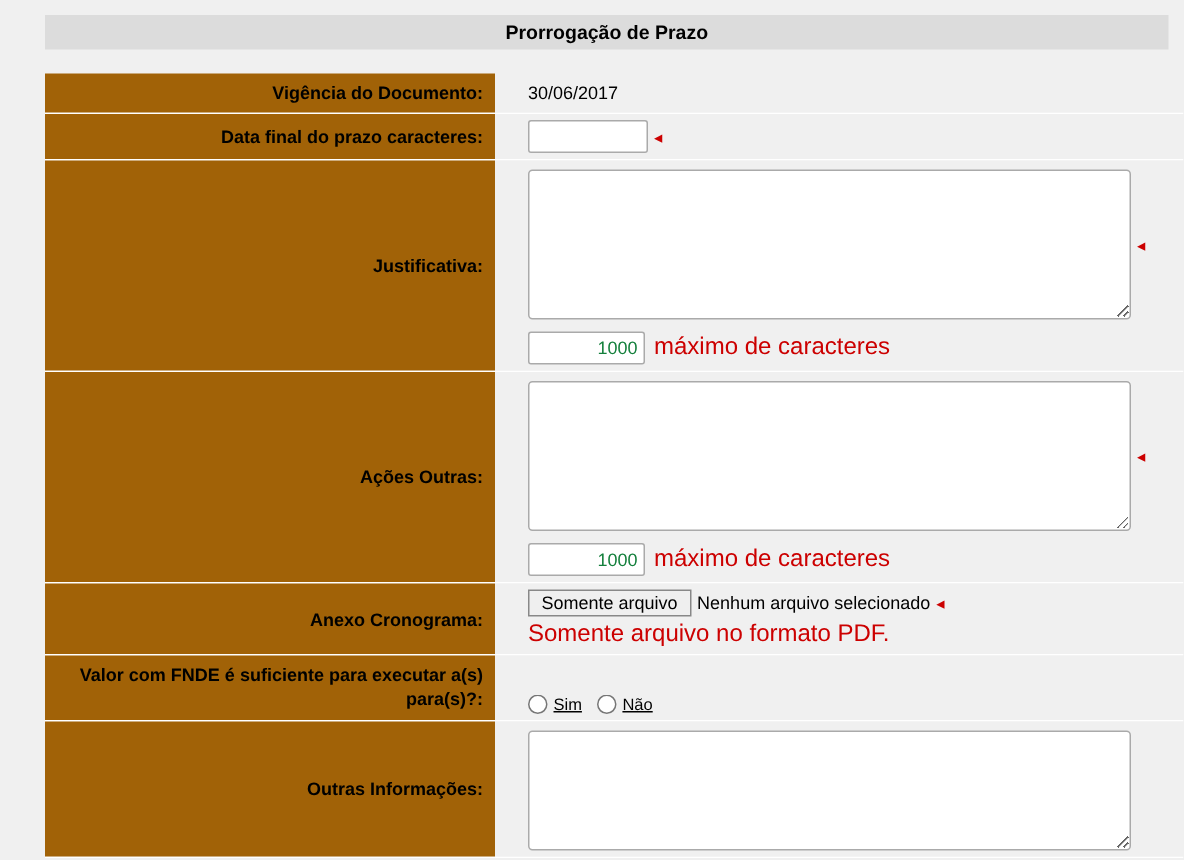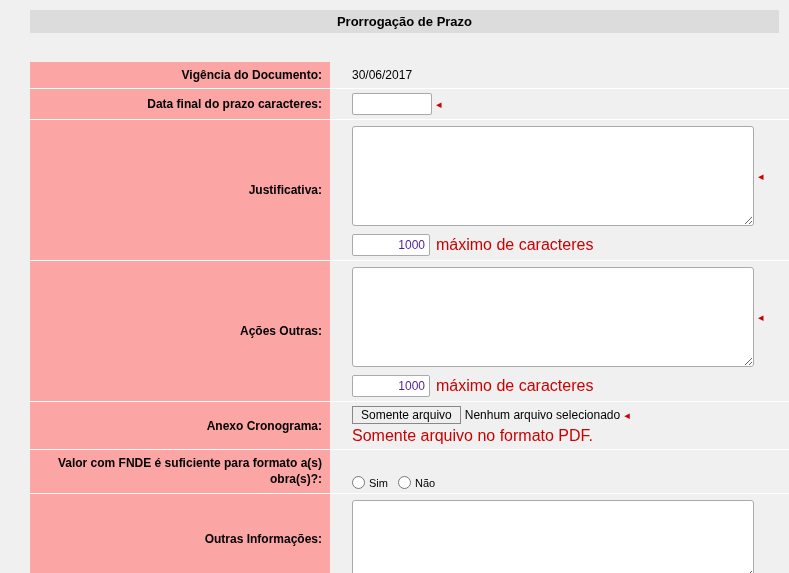--- a/index.html
+++ b/index.html
@@ -12,36 +12,36 @@
     .page {
       width: 789px;
       padding: 10px 0 0 0;
     }
     .header-bar {
       background: #dcdcdc;
       text-align: center;
       font-weight: bold;
       font-size: 13px;
       padding: 4px 0;
-      margin: 0 10px 29px 30px;
+      margin: 0 10px 16px 30px;
     }
     .form-panel {
       margin-left: 30px;
       margin-right: 0;
       background: #f0f0f0;
     }
     .form-row {
       display: flex;
       align-items: stretch;
       border-bottom: 1px solid #fff;
     }
     .label-cell {
       width: 300px;
       min-width: 300px;
-      background: #fca5a5;
+      background: #a16207;
       text-align: right;
       font-weight: bold;
       font-size: 12px;
       padding: 6px 8px;
       display: flex;
       align-items: center;
       justify-content: flex-end;
     }
     .value-cell {
       flex: 1;
@@ -77,21 +77,21 @@
     }
     .counter-row {
       display: flex;
       align-items: center;
       gap: 6px;
       margin-top: 8px;
     }
     .counter-input {
       width: 78px;
       text-align: right;
-      color: #4c1d95;
+      color: #15803d;
     }
     .helper-red {
       color: #c00;
       font-size: 16px;
     }
     .marker {
       color: #c00;
       font-size: 11px;
       margin-left: 4px;
       display: inline-flex;
@@ -118,20 +118,21 @@
       margin-left: 4px;
     }
     .radio-group {
       display: flex;
       align-items: center;
       gap: 4px;
     }
     .radio-group label {
       font-size: 11px;
       margin-right: 6px;
+      text-decoration: underline;
     }
     .tall .label-cell { min-height: 140px; }
     .taller .label-cell { min-height: 90px; }
   </style>
 </head>
 <body>
 
 <div class="page">
 
   <div class="header-bar">
@@ -191,21 +192,21 @@
         <div class="inline-flex">
           <button class="file-button">Somente arquivo</button>
           <span class="file-text">Nenhum arquivo selecionado</span>
           <span class="marker">◂</span>
         </div>
         <div class="helper-red" style="margin-top:3px">Somente arquivo no formato PDF.</div>
       </div>
     </div>
 
     <div class="form-row">
-      <div class="label-cell" style="line-height:1.3">Valor com FNDE é suficiente para formato a(s) obra(s)?:</div>
+      <div class="label-cell" style="line-height:1.3">Valor com FNDE é suficiente para executar a(s) para(s)?:</div>
       <div class="value-cell">
         <div class="radio-group">
           <input type="radio" name="fnde" style="">
           <label>Sim</label>
           <input type="radio" name="fnde" style="">
           <label>Não</label>
         </div>
       </div>
     </div>
 

